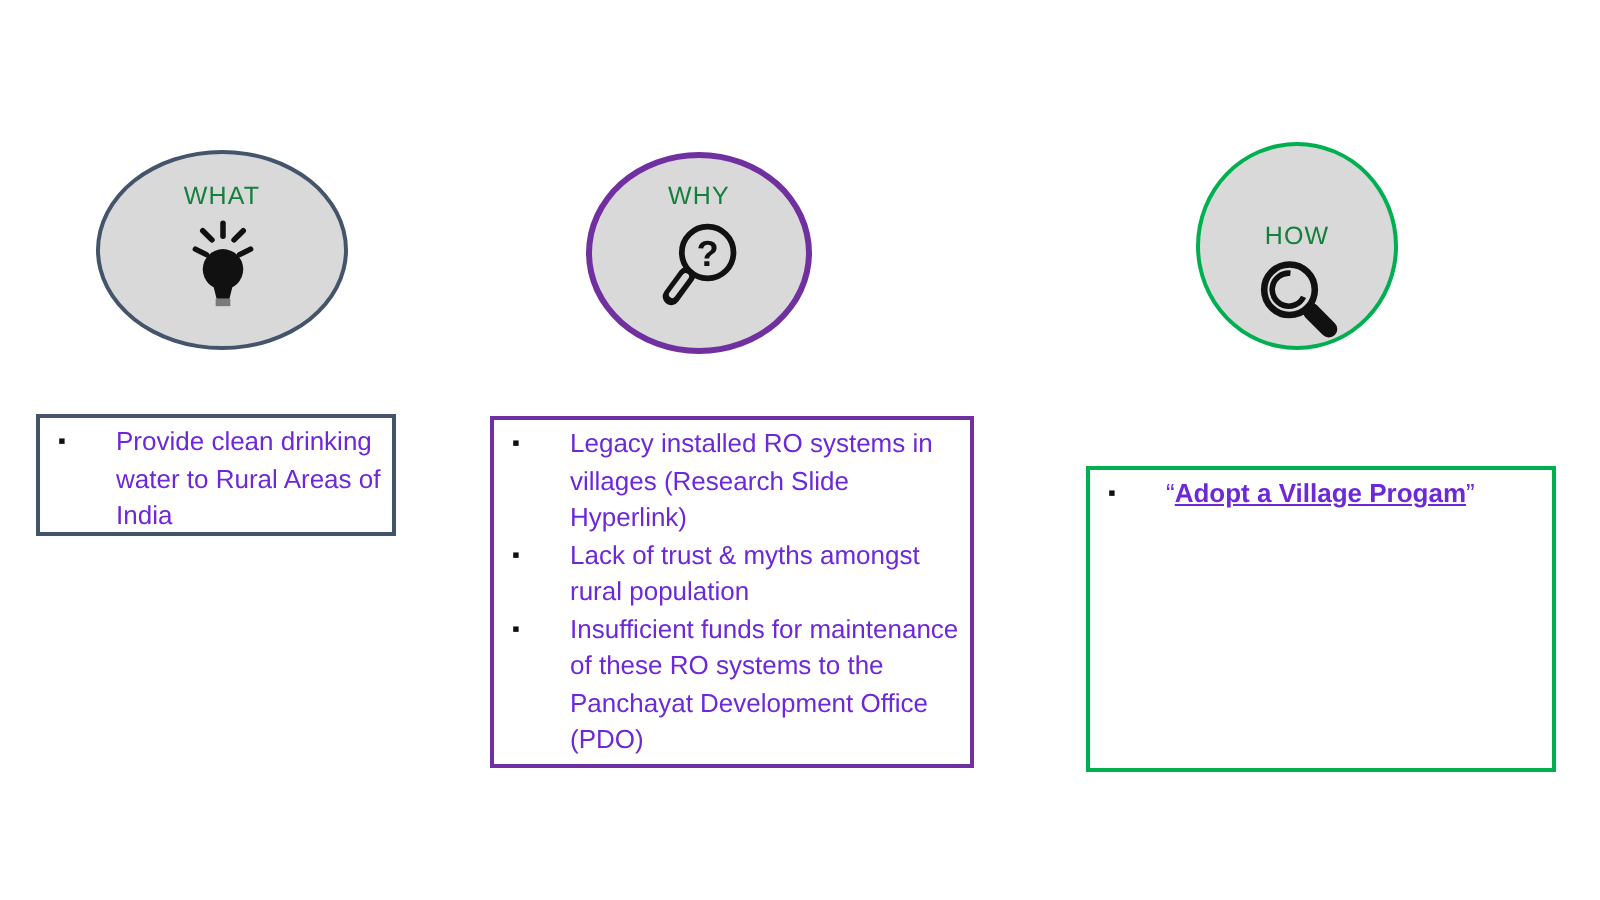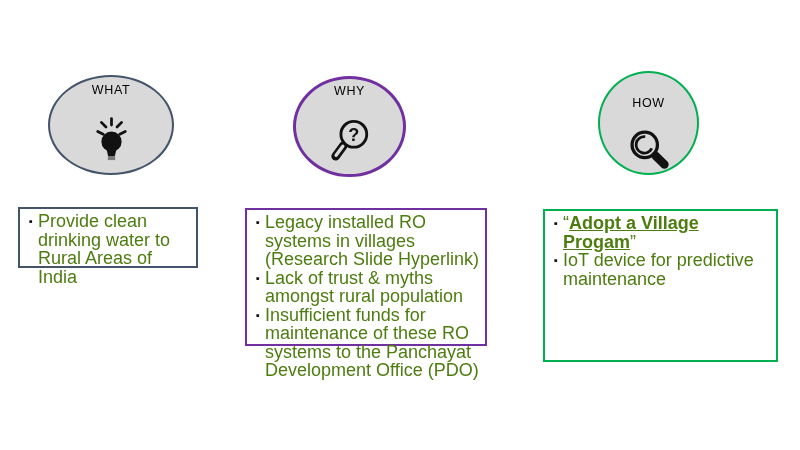--- a/index.html
+++ b/index.html
@@ -11,43 +11,43 @@
   .canvas{position:relative;width:800px;height:450px;background:#ffffff;}
 
   
   .circle{
     position:absolute;border-radius:50%;
     background:#d9d9d9;
     display:flex;flex-direction:column;align-items:center;justify-content:center;
     box-sizing:border-box;
   }
   .circle .label{
-    font-size:12.5px;letter-spacing:.6px;color:#000000;
-    margin-bottom:18px;margin-top:-6px;
+    font-size:12.5px;letter-spacing:.6px;color:#15803d;
+    margin-bottom:3px;margin-top:-6px;
   }
   .circle .icon{display:block;line-height:0;}
 
   .circle-what{left:48px;top:75px;width:126px;height:100px;border:2px solid #44546a;}
   .circle-why {left:293px;top:76px;width:113px;height:101px;border:3px solid #7030a0;text-align:center;}
   .circle-how {left:598px;top:71px;width:101px;height:104px;border:2.5px solid #00b050;justify-content:flex-end;}
 
   
   .textbox{
     position:absolute;background:#ffffff;box-sizing:border-box;
   }
   .textbox-what{left:18px;top:207px;width:180px;height:61px;border:2px solid #44546a;}
-  .textbox-why {left:245px;top:208px;width:242px;height:138px;border:2.5px solid #7030a0;}
+  .textbox-why {left:245px;top:208px;width:242px;height:176px;border:2.5px solid #7030a0;}
   .textbox-how {left:543px;top:209px;width:235px;height:153px;border:2px solid #00b050;}
 
   .textbox ul{
     list-style:none;margin:0;padding:3px 2px 0 0;
   }
   .textbox li{
-    position:relative;padding-left:18px;
-    font-size:18px;line-height:18.5px;color:#4d7c0f;
+    position:relative;padding-left:38px;
+    font-size:13px;line-height:18.5px;color:#6d28d9;
   }
   .textbox li::before{
     content:"▪";position:absolute;left:9px;top:0;
     font-size:11px;color:#101010;
   }
   .emph{font-weight:bold;text-decoration:underline;}
 </style>
 </head>
 <body>
 
@@ -101,20 +101,19 @@
     <span class="label">HOW</span>
     <span class="icon">
       <svg width="45" height="45" viewBox="0 0 48 48" xmlns="http://www.w3.org/2000/svg">
         <circle cx="20" cy="18" r="13.5" fill="none" stroke="#111111" stroke-width="3.5"></circle>
         <path d="M 20.5 9.2 A 8.8 8.8 0 1 0 27.5 21.8" fill="none" stroke="#111111" stroke-width="3"></path>
         <line x1="31.5" y1="29.5" x2="41" y2="39" stroke="#111111" stroke-width="9" stroke-linecap="round"></line>
       </svg>
     </span>
   </div>
 
-  <div class="textbox textbox-how" style="border-color: rgb(0, 176, 80);">
+  <div class="textbox textbox-how" style="border-color: rgb(0, 176, 80); margin-top: 24px;">
     <ul>
         <li>“<span class="emph">Adopt a Village Progam</span>”</li>
-        <li>IoT device for predictive maintenance</li>
       </ul>
   </div>
 
 </div>
 
 </body></html>

